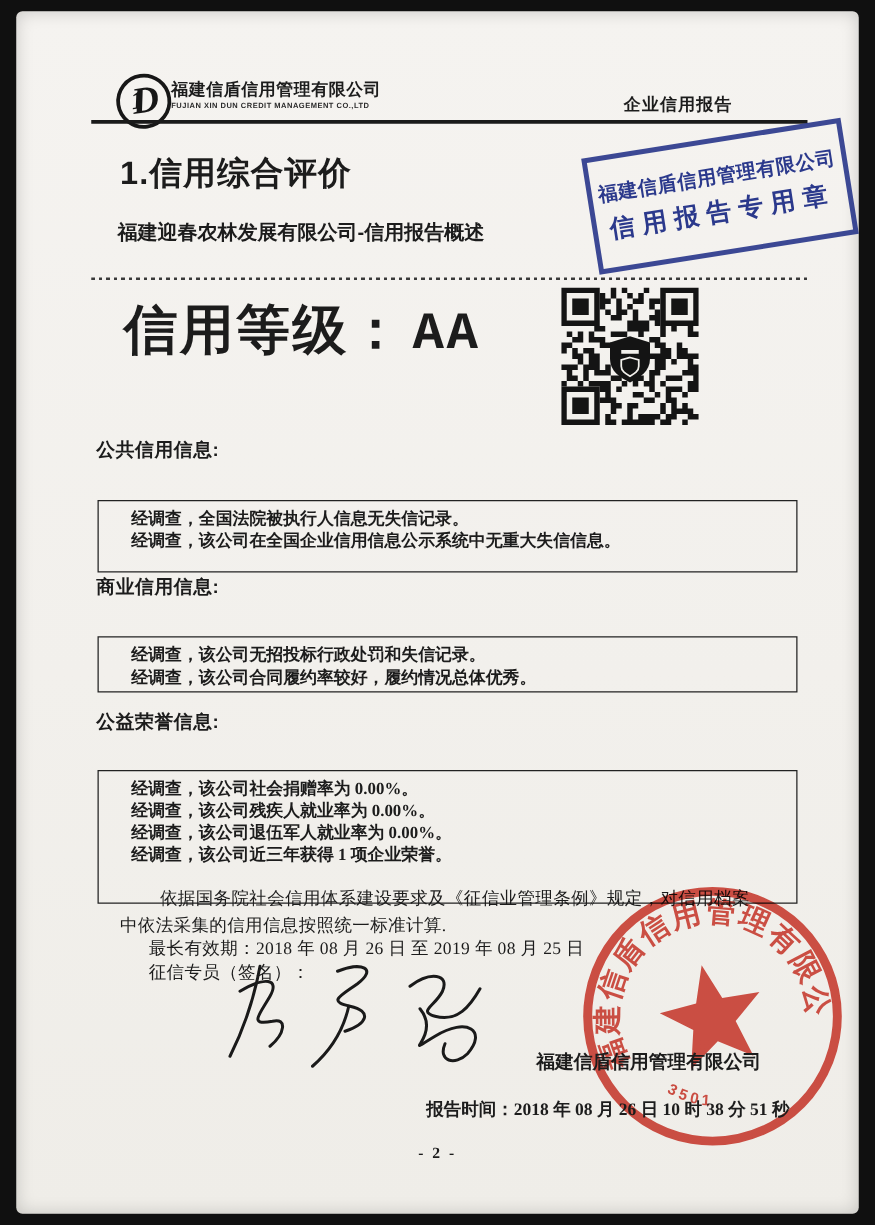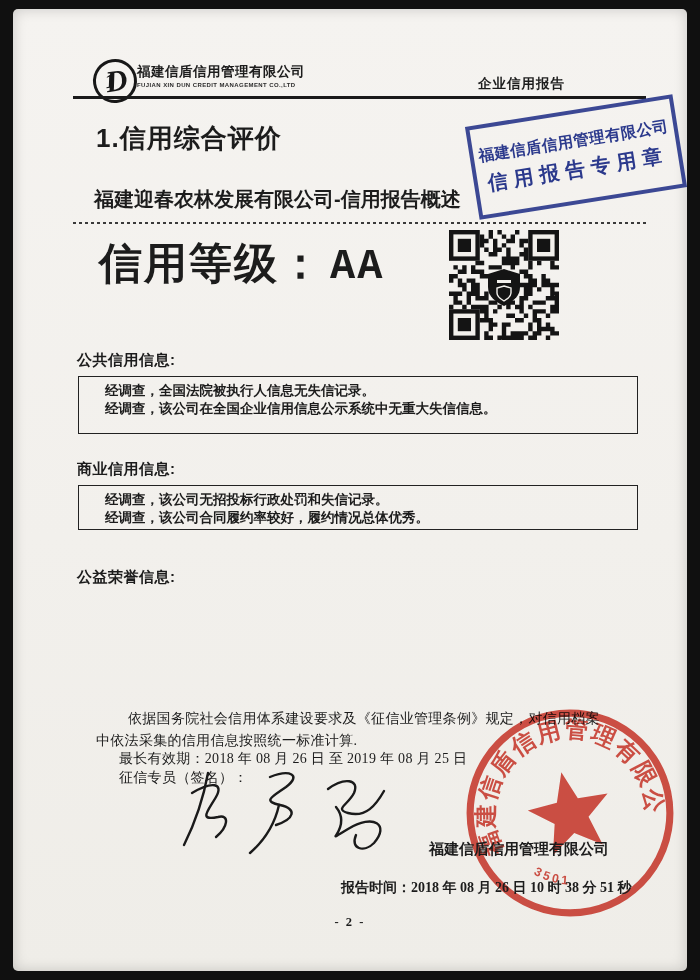--- a/index.html
+++ b/index.html
@@ -13,44 +13,44 @@
   
   .logo-mark{left:80px;top:50px;width:38px;height:38px;border:3px solid #171717;border-radius:50%;
              display:flex;align-items:center;justify-content:center;transform:rotate(-8deg);}
   .logo-d{font-family:"Liberation Serif",serif;font-weight:bold;font-style:italic;font-size:30px;
           line-height:1;color:#171717;margin-left:3px;}
   .logo-one{position:absolute;left:9px;top:7px;font-size:20px;font-weight:bold;font-style:italic;color:#171717;}
   .logo-text{left:124px;top:56px;line-height:1.1;}
   .logo-cn{font-family:"Liberation Sans",sans-serif;font-weight:bold;font-size:13.5px;letter-spacing:.5px;}
   .logo-en{font-family:"Liberation Sans",sans-serif;font-weight:bold;font-size:6px;color:#2b2b2b;
            letter-spacing:.4px;margin-top:2px;}
-  .report-type{left:465px;top:66px;font-family:"Liberation Sans",sans-serif;font-weight:bold;font-size:13.5px;letter-spacing:1px;text-align:right;}
+  .report-type{left:486px;top:66px;font-family:"Liberation Sans",sans-serif;font-weight:bold;font-size:13.5px;letter-spacing:1px;text-align:right;}
   .header-rule{left:60px;top:87px;width:573px;height:2.5px;background:#1a1a1a;}
 
   
   .blue-stamp{left:458px;top:101px;width:202px;height:86px;border:4px solid rgba(43,57,140,.92);
               transform:rotate(-9deg);display:flex;flex-direction:column;align-items:center;
               justify-content:center;color:#2b398c;background:rgba(255,255,255,0.02);}
   .blue-stamp .l1{font-family:"Liberation Sans",sans-serif;font-weight:bold;font-size:15.5px;letter-spacing:.5px;}
   .blue-stamp .l2{font-family:"Liberation Sans",sans-serif;font-weight:bold;font-size:20px;letter-spacing:6px;margin-top:4px;}
 
   .page-title{left:83px;top:112px;font-family:"Liberation Sans",sans-serif;font-weight:bold;font-size:26px;letter-spacing:1px;}
-  .sub-title{left:81px;top:177px;font-family:"Liberation Sans",sans-serif;font-weight:bold;font-size:20px;}
+  .sub-title{left:81px;top:167px;font-family:"Liberation Sans",sans-serif;font-weight:bold;font-size:16px;}
   .dotted-rule{left:60px;top:213px;width:574px;height:2px;
                background:repeating-linear-gradient(90deg,#3a3a3a 0 3px,transparent 3px 6px);}
 
   .rating-line{left:86px;top:226px;font-family:"Liberation Sans",sans-serif;font-weight:bold;font-size:43px;letter-spacing:2px;}
   .rating-line .val{font-family:Liberation Mono, monospace;font-weight:bold;margin-left:6px;font-size:42px;}
 
   .qr{left:436px;top:221px;width:110px;height:110px;}
 
   
   .sec-head{left:64px;font-family:"Liberation Sans",sans-serif;font-weight:bold;font-size:15px;letter-spacing:.5px;text-align:right;}
   .sec-box{left:65px;width:560px;border:1.5px solid #222;padding:5px 10px 0 26px;box-sizing:border-box;
-           font-weight:bold;font-size:13.5px;line-height:17.5px;}
+           font-weight:bold;font-size:13.5px;line-height:17.5px;margin-top:24px;}
   .sec-box div{white-space:nowrap;}
 
   
   .ftxt{font-weight:normal;font-size:14px;letter-spacing:.3px;}
   .sig-svg{left:165px;top:754px;width:235px;height:95px;}
   .sig-hidden{position:absolute;width:1px;height:1px;overflow:hidden;clip:rect(0 0 0 0);}
   .red-stamp{left:450px;top:697px;width:214px;height:214px;transform:rotate(-12deg);
              opacity:.88;mix-blend-mode:multiply;}
   .printed-company{left:400px;top:831px;width:212px;text-align:center;font-weight:bold;font-size:15px;}
   .report-time{left:328px;top:870px;font-weight:bold;font-size:14px;}
@@ -118,20 +118,26 @@
       <div>经调查，该公司在全国企业信用信息公示系统中无重大失信信息。</div>
     </div>
 
     <div class="abs sec-head" style="top:451px">商业信用信息:</div>
     <div class="abs sec-box" style="top:476px;height:45px">
       <div>经调查，该公司无招投标行政处罚和失信记录。</div>
       <div>经调查，该公司合同履约率较好，履约情况总体优秀。</div>
     </div>
 
     <div class="abs sec-head" style="top:559px">公益荣誉信息:</div>
+    <div class="abs sec-box" style="top:583px;height:107px">
+      <div>经调查，该公司社会捐赠率为 0.00%。</div>
+      <div>经调查，该公司残疾人就业率为 0.00%。</div>
+      <div>经调查，该公司退伍军人就业率为 0.00%。</div>
+      <div>经调查，该公司近三年获得 1 项企业荣誉。</div>
+    </div>
 
     <div class="abs ftxt" style="left:115px;top:701px">依据国务院社会信用体系建设要求及《征信业管理条例》规定，对信用档案</div>
     <div class="abs ftxt" style="left:83px;top:723px">中依法采集的信用信息按照统一标准计算.</div>
     <div class="abs ftxt" style="left:106px;top:741px">最长有效期：2018 年 08 月 26 日  至  2019 年 08 月 25 日</div>
     <div class="abs ftxt" style="left:106px;top:760px">征信专员（签名）：</div>
 
     <svg class="abs sig-svg" viewBox="0 0 235 95">
       <g fill="none" stroke="#1a1a1a" stroke-width="2.4" stroke-linecap="round">
         <path d="M30,10 C26,32 18,58 6,82"></path>
         <path d="M14,30 C34,18 46,20 38,34 C30,48 20,58 40,54 C52,51 50,64 38,74"></path>

